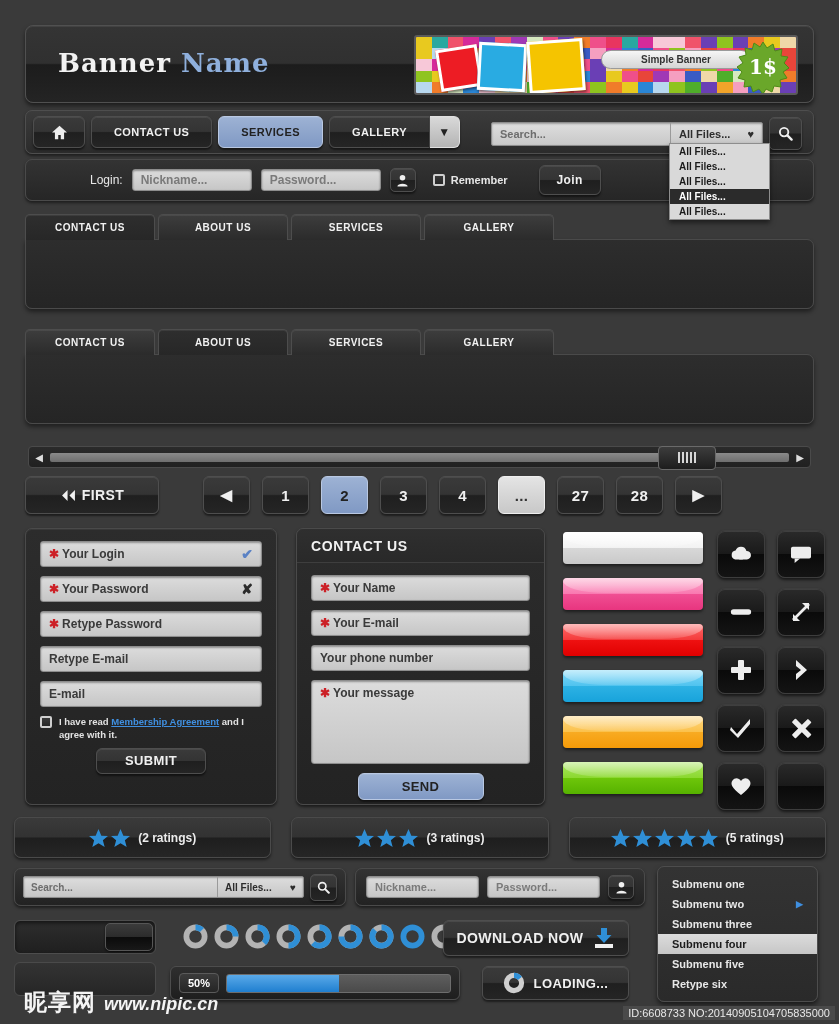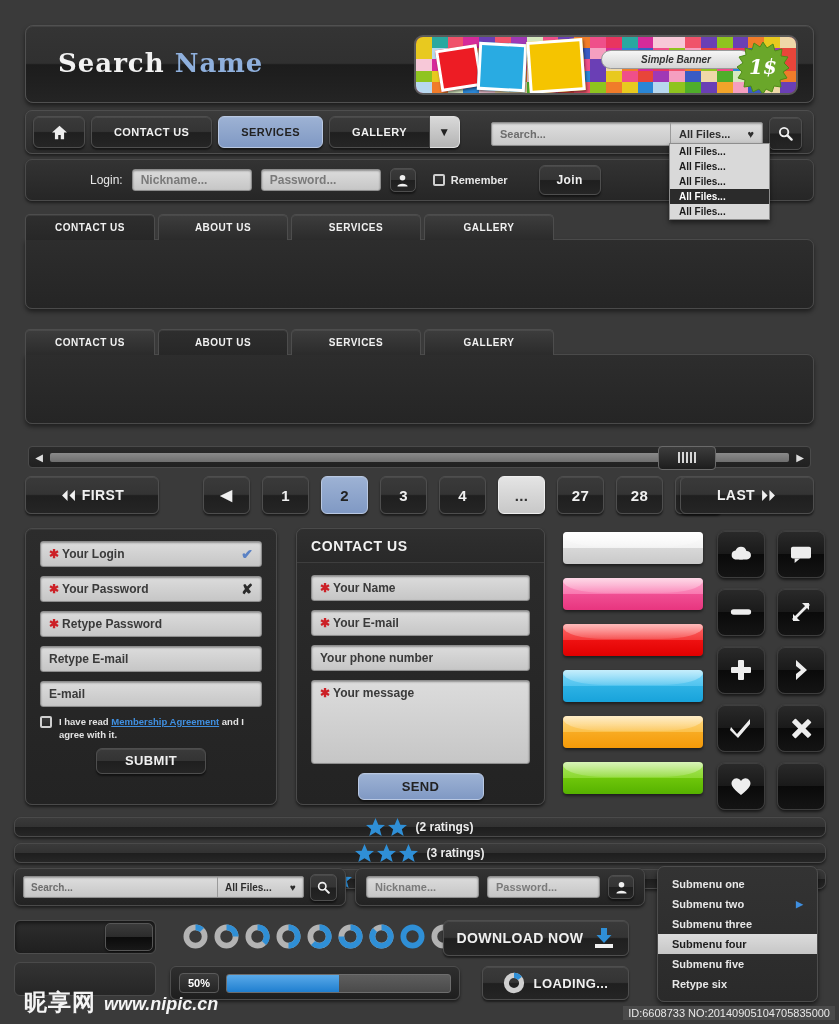--- a/index.html
+++ b/index.html
@@ -42,21 +42,21 @@
   
   #header { position:absolute; left:25px; top:25px; width:789px; height:78px; }
   #header-inner { width:100%; height:100%; position:relative;
     background: linear-gradient(#343434 0%,#303030 49%,#1c1c1c 51%,#242424 100%);
     border:1px solid #505050; border-radius:8px;
     box-shadow: 0 3px 4px rgba(0,0,0,.5), inset 0 1px 0 rgba(255,255,255,.07); }
   #company-name { position:absolute; left:32px; top:22px; font-family:"DejaVu Serif", serif;
     font-size:26px; font-weight:bold; letter-spacing:1px; color:#f2f2f2; }
   #company-name .accent { color:#8fb0dd; }
   #banner { position:absolute; right:15px; top:9px; width:384px; height:60px;
-    border:2px solid #5a5a5a; border-radius:9px; overflow:hidden; background:#b02060;font-style:italic; }
+    border:2px solid #5a5a5a; border-radius:3px; overflow:hidden; background:#b02060; }
   #mosaic { position:absolute; inset:0; display:grid; grid-template-columns:repeat(24,1fr); grid-template-rows:repeat(5,1fr); }
   .polaroid { position:absolute; border:3px solid #fff; box-shadow:1px 2px 3px rgba(0,0,0,.5); }
   #pol1 { left:22px; top:10px; width:42px; height:42px; background:#ed1c24; transform:rotate(-9deg); }
   #pol2 { left:62px; top:6px; width:48px; height:48px; background:#29abe2; transform:rotate(3deg); }
   #pol3 { left:112px; top:3px; width:56px; height:52px; background:#f5c400; transform:rotate(-4deg); }
   #banner-label { position:absolute; left:185px; top:13px; width:150px; height:19px;
     background:linear-gradient(#f6f6f6,#d5d5d5); border:1px solid #9a9a9a; border-radius:10px;
     display:flex; align-items:center; justify-content:center; font-size:10px; font-weight:bold; color:#333; }
   #price-burst { position:absolute; right:7px; top:4px; width:52px; height:52px; }
   #price-burst .lbl { position:absolute; inset:0; display:flex; align-items:center; justify-content:center;
@@ -160,21 +160,21 @@
   
   #iconbtns { position:absolute; left:717px; top:530px; display:grid;
     grid-template-columns:48px 48px; grid-gap:10px 12px; }
   .ibtn { width:48px; height:48px; border-radius:8px; position:relative; overflow:hidden;
     background:linear-gradient(#2a2a2a 0%,#1a1a1a 49%,#0a0a0a 51%,#141414 100%);
     border:1px solid #3d3d3d; box-shadow:0 2px 3px rgba(0,0,0,.6), inset 0 1px 0 rgba(255,255,255,.1);
     display:flex; align-items:center; justify-content:center; cursor:pointer; }
   .ibtn svg { position:relative; z-index:2; }
 
   
-  #ratings { position:absolute; left:14px; top:817px; width:812px; display:flex; gap:6px;flex-direction:column; }
+  #ratings { position:absolute; left:14px; top:817px; width:812px; display:flex; gap:20px; }
   .rating { flex:1; height:41px; display:flex; align-items:center; justify-content:center; gap:8px;
     background:linear-gradient(#3a3a3a 0%,#323232 49%,#1e1e1e 51%,#262626 100%);
     border:1px solid #4a4a4a; border-radius:7px; box-shadow:0 2px 3px rgba(0,0,0,.5); }
   .stars { display:flex; gap:3px; }
   .rating-label { font-size:12px; font-weight:bold; color:#ececec; }
 
   
   #mini-search { position:absolute; left:14px; top:868px; width:332px; height:38px;
     background:linear-gradient(#333,#222); border:1px solid #4a4a4a; border-radius:7px;
     display:flex; align-items:center; padding:0 8px; gap:6px; box-shadow:0 2px 3px rgba(0,0,0,.5); }
@@ -230,21 +230,21 @@
     font-size:11px; padding:1px 5px; }
 </style>
 </head>
 <body>
 
 <div class="page">
 
   <div id="header">
     <div id="header-inner">
       <div id="company-name">
-        <span>Search</span>
+        <span>Banner</span>
         <span class="accent">Name</span>
       </div>
       <div id="banner">
         <div id="mosaic">
             <i style="background: rgb(232, 201, 31); display: block;"></i>
             <i style="background: rgb(42, 168, 160); display: block;"></i>
             <i style="background: rgb(240, 83, 107); display: block;"></i>
             <i style="background: rgb(214, 42, 154); display: block;"></i>
             <i style="background: rgb(106, 63, 181); display: block;"></i>
             <i style="background: rgb(240, 83, 107); display: block;"></i>
@@ -479,27 +479,20 @@
       <div class="btn pg">◀</div>
       <div class="btn pg">1</div>
       <div class="btn pg active">2</div>
       <div class="btn pg">3</div>
       <div class="btn pg">4</div>
       <div class="btn pg light">...</div>
       <div class="btn pg">27</div>
       <div class="btn pg">28</div>
       <div class="btn pg">▶</div>
     </div>
-    <div class="btn" id="pg-last">
-      <span>LAST</span>
-      <svg width="17" height="11" viewBox="0 0 18 12">
-        <polygon points="2,0 2,12 8,6" fill="#f0f0f0"></polygon>
-          <polygon points="10,0 10,12 16,6" fill="#f0f0f0"></polygon>
-      </svg>
-    </div>
   </div>
 
   <div class="panel" id="registration">
     <div class="form-body">
       <div class="txt field">
         <span class="req">✱</span>
         <span>Your Login</span>
         <span class="field-ok">✔</span>
       </div>
       <div class="txt field">

